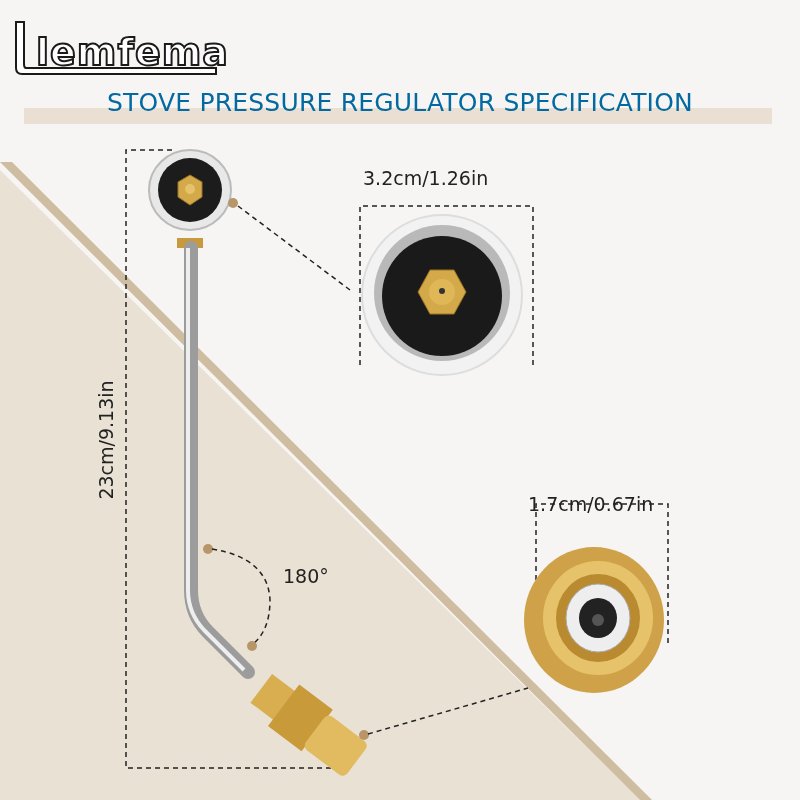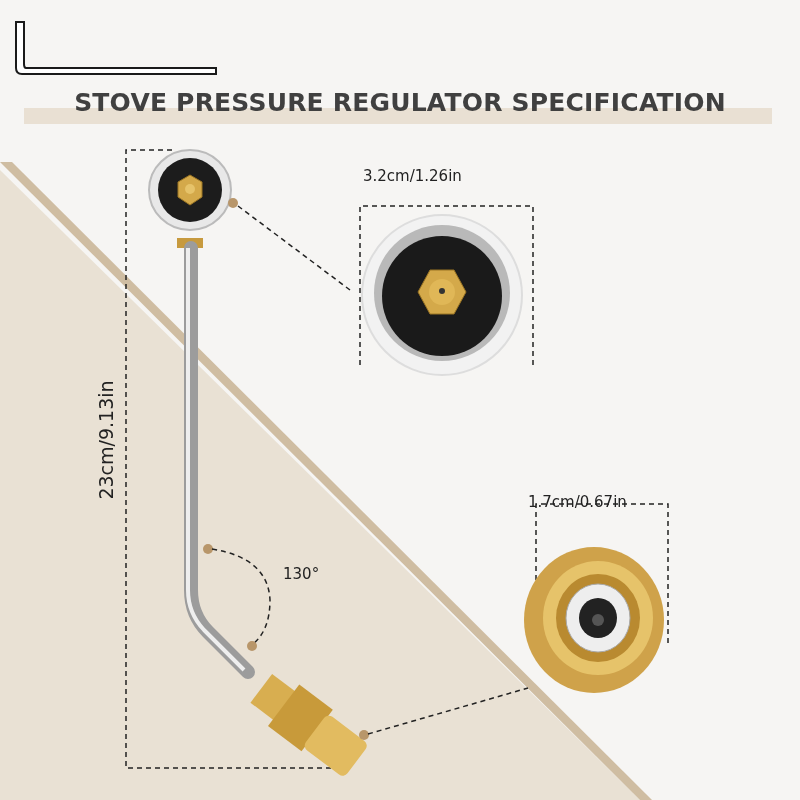--- a/index.html
+++ b/index.html
@@ -1,37 +1,38 @@
 <!DOCTYPE html>
 <html><head>
 <meta charset="utf-8">
 <style>
   html, body { margin:0; padding:0; }
   body { width:800px; height:800px; position:relative; overflow:hidden; background:#f6f5f3; font-family:"DejaVu Sans", sans-serif; }
   .bg-tri { position:absolute; left:0; top:0; width:800px; height:800px; }
   .logo { position:absolute; left:12px; top:18px; }
   .logo-text { position:absolute; left:24px; top:12px; font-family:"DejaVu Sans", sans-serif; font-weight:bold; font-size:38px; letter-spacing:1px; color:#fff; -webkit-text-stroke:2px #1a1a1a; }
   .title-band { position:absolute; left:24px; top:108px; width:748px; height:16px; background:#e9e0d3; }
-  .title { position:absolute; left:0; width:800px; top:88px; text-align:center; font-family:"DejaVu Sans", sans-serif; font-weight:bold; font-size:25px; color:#404040; letter-spacing:0.2px; }
-  .dim { position:absolute; font-family:"DejaVu Sans", sans-serif; font-size:15px; color:#222; }
+  .title { position:absolute; left:0; width:800px; top:88px; text-align:center; font-family:"DejaVu Sans", sans-serif; font-weight:normal; font-size:25px; color:#0369a1; letter-spacing:0.2px; }
+  .dim { position:absolute; font-family:"DejaVu Sans", sans-serif; font-size:19px; color:#222; }
   .dim-vert { position:absolute; left:72px; top:450px; transform:translate(-50%,-50%) rotate(-90deg); font-size:19px; color:#222; white-space:nowrap; font-family:"DejaVu Sans", sans-serif; }
   svg.art { position:absolute; left:0; top:0; }
 </style>
 </head>
 <body>
 
 <svg class="bg-tri" viewBox="0 0 800 800">
   <polygon points="0,170 640,800 0,800" fill="#e9e1d4"></polygon>
   <polygon points="0,162 12,162 652,800 640,800" fill="#c8b393" opacity="0.85"></polygon>
 </svg>
 
 <div class="logo">
   <svg width="210" height="60" viewBox="0 0 210 60">
     <path d="M4 4 L4 50 Q4 56 10 56 L204 56 L204 50 L14 50 Q12 50 12 46 L12 4 Z" fill="#fff" stroke="#1a1a1a" stroke-width="2"></path>
   </svg>
+  <span class="logo-text">lemfema</span>
 </div>
 
 <div class="title-band"></div>
 <div class="title">STOVE PRESSURE REGULATOR SPECIFICATION</div>
 
 <svg class="art" width="800" height="800" viewBox="0 0 800 800">
 
   <path d="M172 150 L126 150 L126 768 L338 768" fill="none" stroke="#222" stroke-width="1.5" stroke-dasharray="5,4"></path>
 
   <g>
@@ -77,14 +78,14 @@
     <ellipse cx="598" cy="618" rx="55" ry="57" fill="#e6c36a"></ellipse>
     <ellipse cx="598" cy="618" rx="42" ry="44" fill="#b98a30"></ellipse>
     <ellipse cx="598" cy="618" rx="32" ry="34" fill="#eeeeee" stroke="#aaa"></ellipse>
     <ellipse cx="598" cy="618" rx="19" ry="20" fill="#222"></ellipse>
     <circle cx="598" cy="620" r="6" fill="#555"></circle>
   </g>
 </svg>
 
 <div class="dim" style="left:363px; top:167px;">3.2cm/1.26in</div>
 <div class="dim" style="left:528px; top:493px;">1.7cm/0.67in</div>
-<div class="dim" style="left:283px; top:565px;">130°</div>
+<div class="dim" style="left:283px; top:565px;">180°</div>
 <div class="dim-vert" style="top:440px; left:106px;">23cm/9.13in</div>
 
 </body></html>

